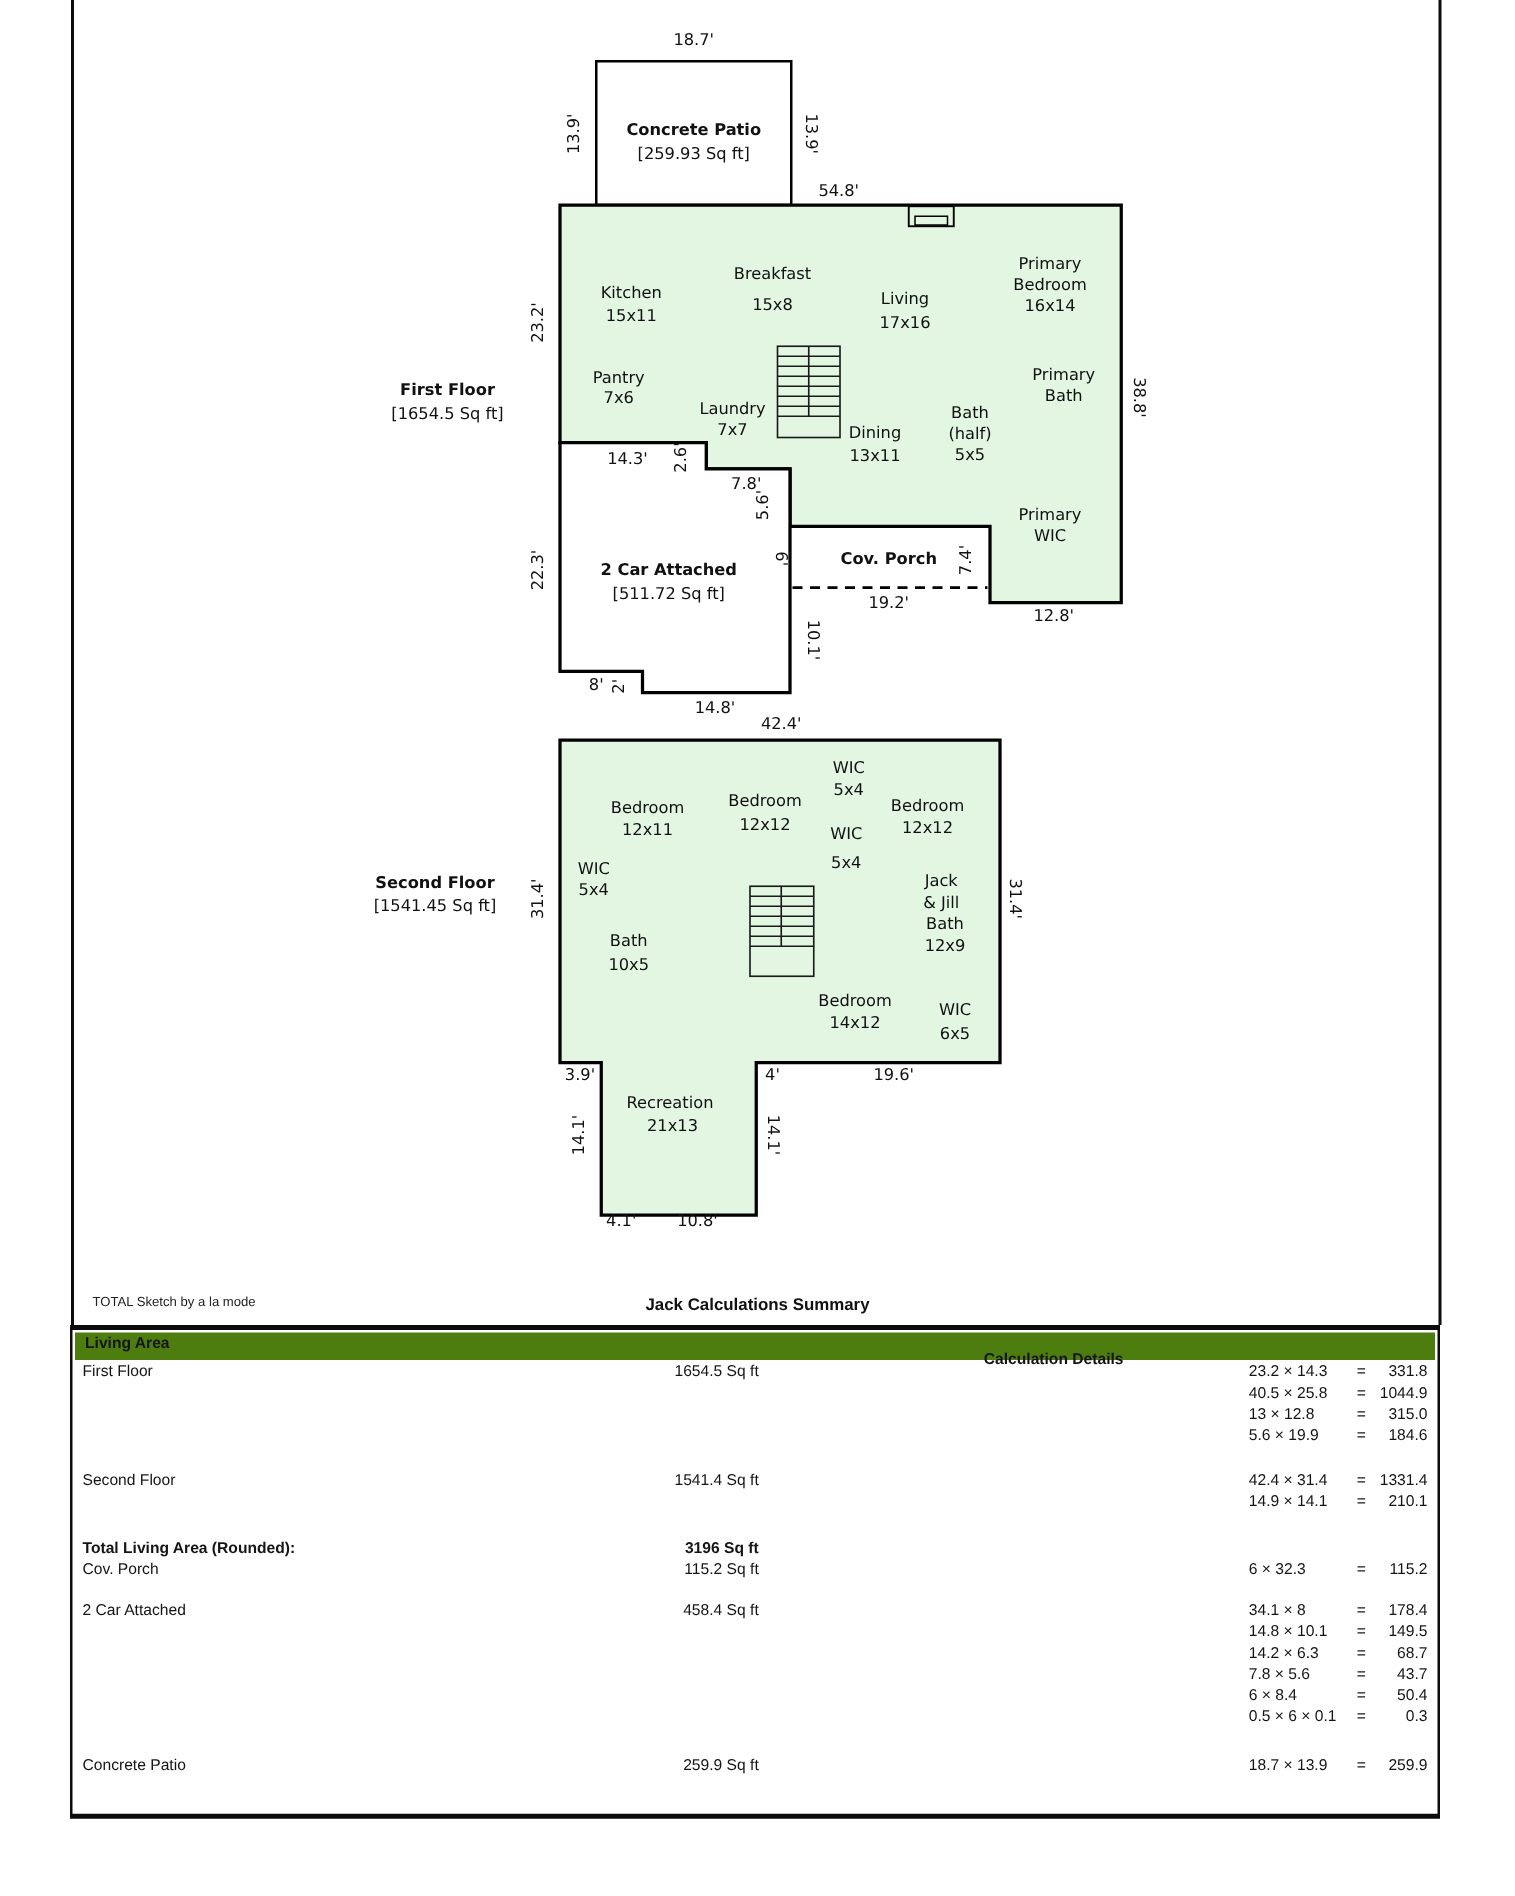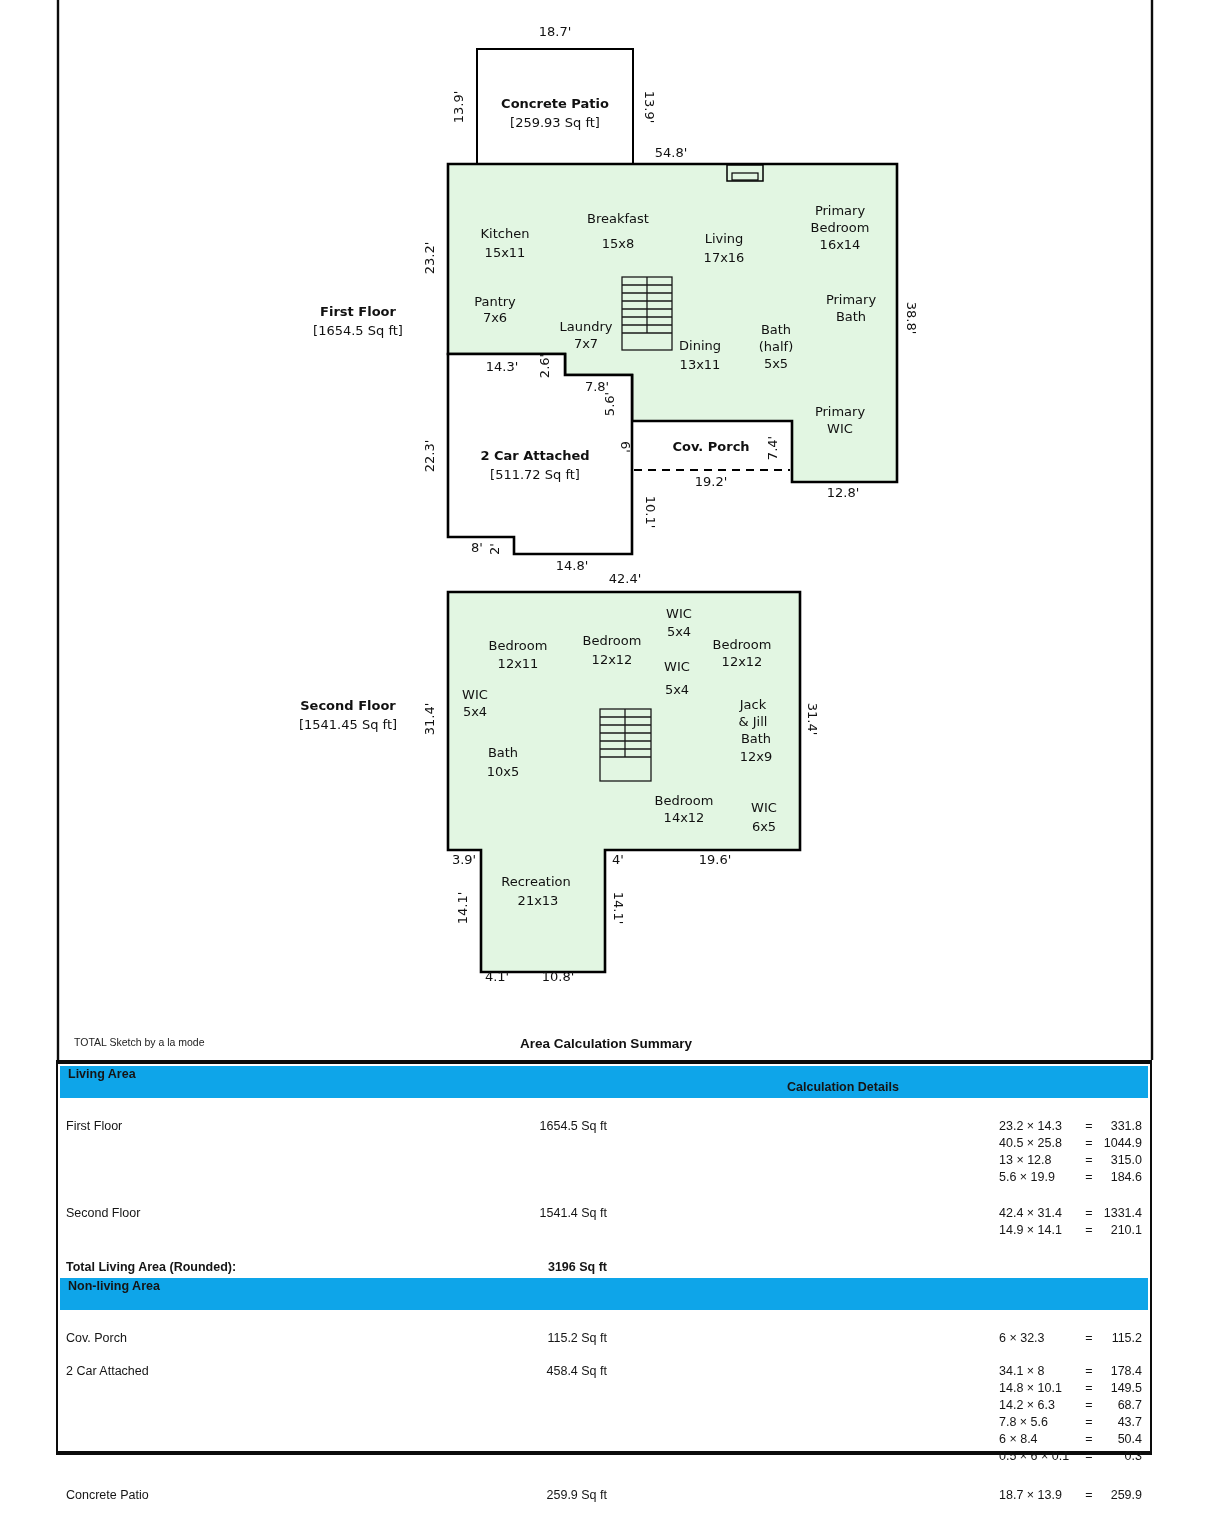--- a/index.html
+++ b/index.html
@@ -9,22 +9,22 @@
   .plan-label{font-family:"DejaVu Sans",sans-serif;font-size:13px;fill:#111;text-anchor:middle;}
   .plan-label.b{font-weight:bold;}
   
   .brand{position:absolute;left:74px;top:1036px;font-size:10.5px;
          font-family:"Liberation Sans",sans-serif;color:#222;}
   .sum-title{position:absolute;left:406px;top:1036px;width:400px;text-align:center;
          font-size:13.5px;font-weight:bold;font-family:"Liberation Sans",sans-serif;}
   .sum-table{position:absolute;left:56px;top:1060px;width:1096px;height:395px;box-sizing:border-box;
          border:solid #0c0c0c;border-width:4px 2.5px 4px 2.5px;padding:0 8px;
          font-family:"Liberation Sans",sans-serif;font-size:12.5px;color:#151515;}
-  .band{height:32px;line-height:17px;background:#0ea5e9;font-weight:bold;
-        margin:2px -6px 20px -6px;padding-left:8px;position:relative;}
+  .band{height:22px;line-height:17px;background:#4d7c0f;font-weight:bold;
+        margin:2px -6px 1px -6px;padding-left:8px;position:relative;}
   .band .details-h{position:absolute;left:727px;top:13px;}
   .srow{position:relative;line-height:17px;}
   .rname{position:absolute;left:0;top:0;white-space:nowrap;}
   .rarea{position:absolute;left:338px;top:0;width:203px;text-align:right;white-space:nowrap;}
   .rcalcs{position:absolute;right:0;top:0;width:143px;}
   .cline{position:relative;height:17px;width:143px;}
   .cline .expr{position:absolute;left:0;top:0;white-space:nowrap;}
   .cline .eq{position:absolute;left:80px;top:0;width:20px;text-align:center;}
   .cline .res{position:absolute;right:0;top:0;width:55px;text-align:right;}
   .total-row{position:relative;height:17px;line-height:17px;font-weight:bold;margin-bottom:0;}
@@ -161,21 +161,21 @@
         <text transform="translate(467 908) rotate(-90)" class="plan-label">14.1'</text>
         <text transform="translate(614 908) rotate(90)" class="plan-label">14.1'</text>
         <text x="536" y="886" class="plan-label">Recreation</text>
         <text x="538" y="905" class="plan-label">21x13</text>
         <text x="497" y="981" class="plan-label">4.1'</text>
         <text x="558" y="981" class="plan-label">10.8'</text>
       </g>
   </svg>
 
   <div class="brand">TOTAL Sketch by a la mode</div>
-  <div class="sum-title">Area Calculation Summary</div>
+  <div class="sum-title">Jack Calculations Summary</div>
 
   <div class="sum-table">
     <div class="band">
       <span>Living Area</span>
       <span class="details-h">Calculation Details</span>
     </div>
     <div id="living-rows">
         <div class="srow" style="min-height: 68px; margin-bottom: 19px;">
           <span class="rname">First Floor</span>
           <span class="rarea">1654.5 Sq ft</span>
@@ -216,23 +216,20 @@
               <span class="eq">=</span>
               <span class="res">210.1</span>
             </div>
           </div>
         </div>
       </div>
     <div class="total-row">
       <span class="rname">Total Living Area (Rounded):</span>
       <span class="rarea">3196 Sq ft</span>
     </div>
-    <div class="band">
-      <span>Non-living Area</span>
-    </div>
     <div id="nonliving-rows">
         <div class="srow" style="min-height: 17px; margin-bottom: 16px;">
           <span class="rname">Cov. Porch</span>
           <span class="rarea">115.2 Sq ft</span>
           <div class="rcalcs">
             <div class="cline">
               <span class="expr">6 × 32.3</span>
               <span class="eq">=</span>
               <span class="res">115.2</span>
             </div>

